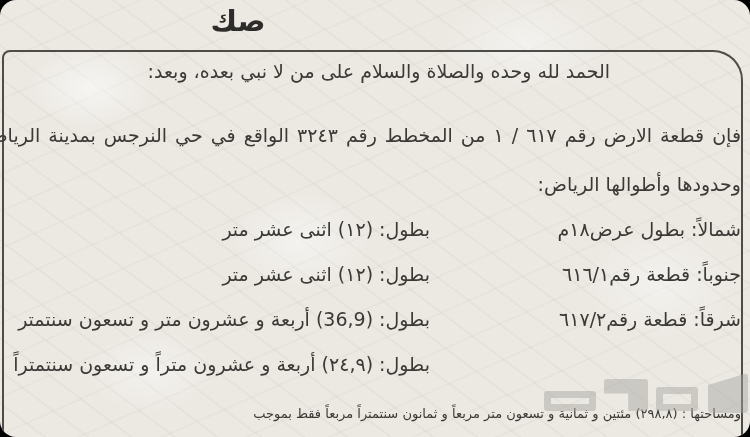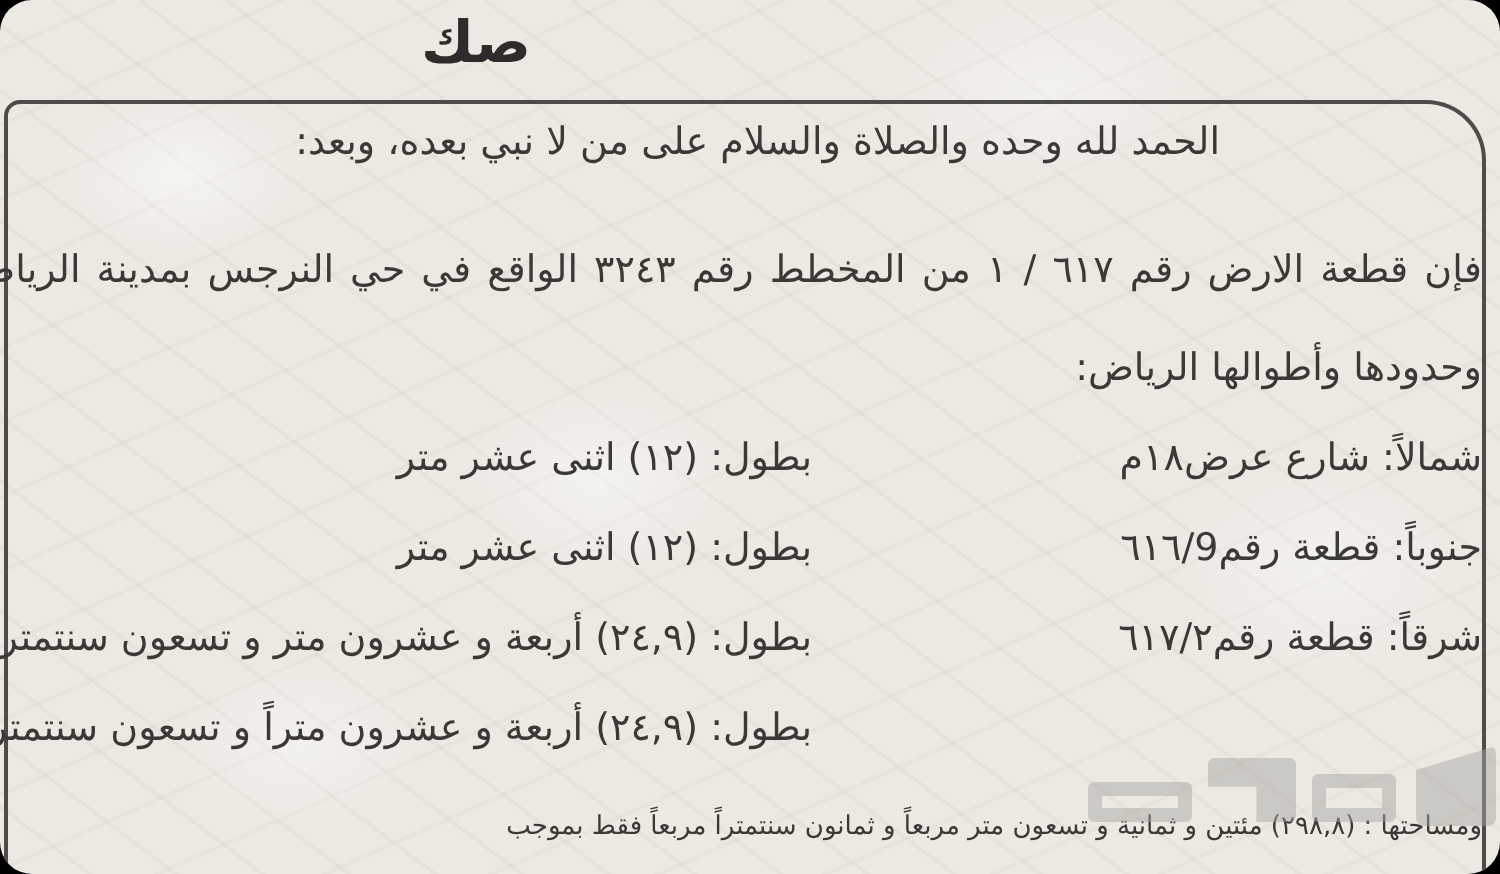--- a/index.html
+++ b/index.html
@@ -56,21 +56,21 @@
     white-space: nowrap;
     color: #3b3936;
     font-size: 19px;
     line-height: 30px;
   }
   .preamble { top: 56px; right: 140px; }
   .intro    { top: 120px; right: 9px; word-spacing: 2px; }
   .heading  { top: 169px; right: 9px; }
   .row { position: absolute; left: 0; right: 0; height: 32px; }
   .row .side { position: absolute; right: 9px; }
-  .row .len  { position: absolute; right: 344px; }
+  .row .len  { position: absolute; right: 320px; }
   .row1 { top: 214px; }
   .row2 { top: 259px; }
   .row3 { top: 304px; }
   .row4 { top: 349px; }
   .area { top: 399px; right: 9px; font-size: 13px; }
   
   .wm {
     position: absolute;
     right: -4px;
     bottom: 16px;
@@ -96,32 +96,32 @@
 
   <div class="deed-box"></div>
 
   <div class="txt preamble">الحمد لله وحده والصلاة والسلام على من لا نبي بعده، وبعد:</div>
 
   <div class="txt intro">فإن قطعة الارض رقم ٦١٧ / ١ من المخطط رقم ٣٢٤٣ الواقع في حي النرجس بمدينة الرياض</div>
 
   <div class="txt heading">وحدودها وأطوالها الرياض:</div>
 
   <div class="row row1">
-    <span class="txt side">شمالاً: شارع عرض١٨م</span>
+    <span class="txt side">شمالاً: بطول عرض١٨م</span>
     <span class="txt len">بطول: (١٢) اثنى عشر متر</span>
   </div>
 
   <div class="row row2">
-    <span class="txt side">جنوباً: قطعة رقم٦١٦/9</span>
+    <span class="txt side">جنوباً: قطعة رقم٦١٦/١</span>
     <span class="txt len">بطول: (١٢) اثنى عشر متر</span>
   </div>
 
   <div class="row row3">
     <span class="txt side">شرقاً: قطعة رقم٦١٧/٢</span>
-    <span class="txt len">بطول: (٢٤,٩) أربعة و عشرون متر و تسعون سنتمتر</span>
+    <span class="txt len">بطول: (36,9) أربعة و عشرون متر و تسعون سنتمتر</span>
   </div>
 
   <div class="row row4">
     <span class="txt len">بطول: (٢٤,٩) أربعة و عشرون متراً و تسعون سنتمتراً</span>
   </div>
 
   <div class="txt area">ومساحتها : (٢٩٨,٨) مئتين و ثمانية و تسعون متر مربعاً و ثمانون سنتمتراً مربعاً فقط بموجب</div>
 
   <div class="wm">
     <div class="b b1"></div>

